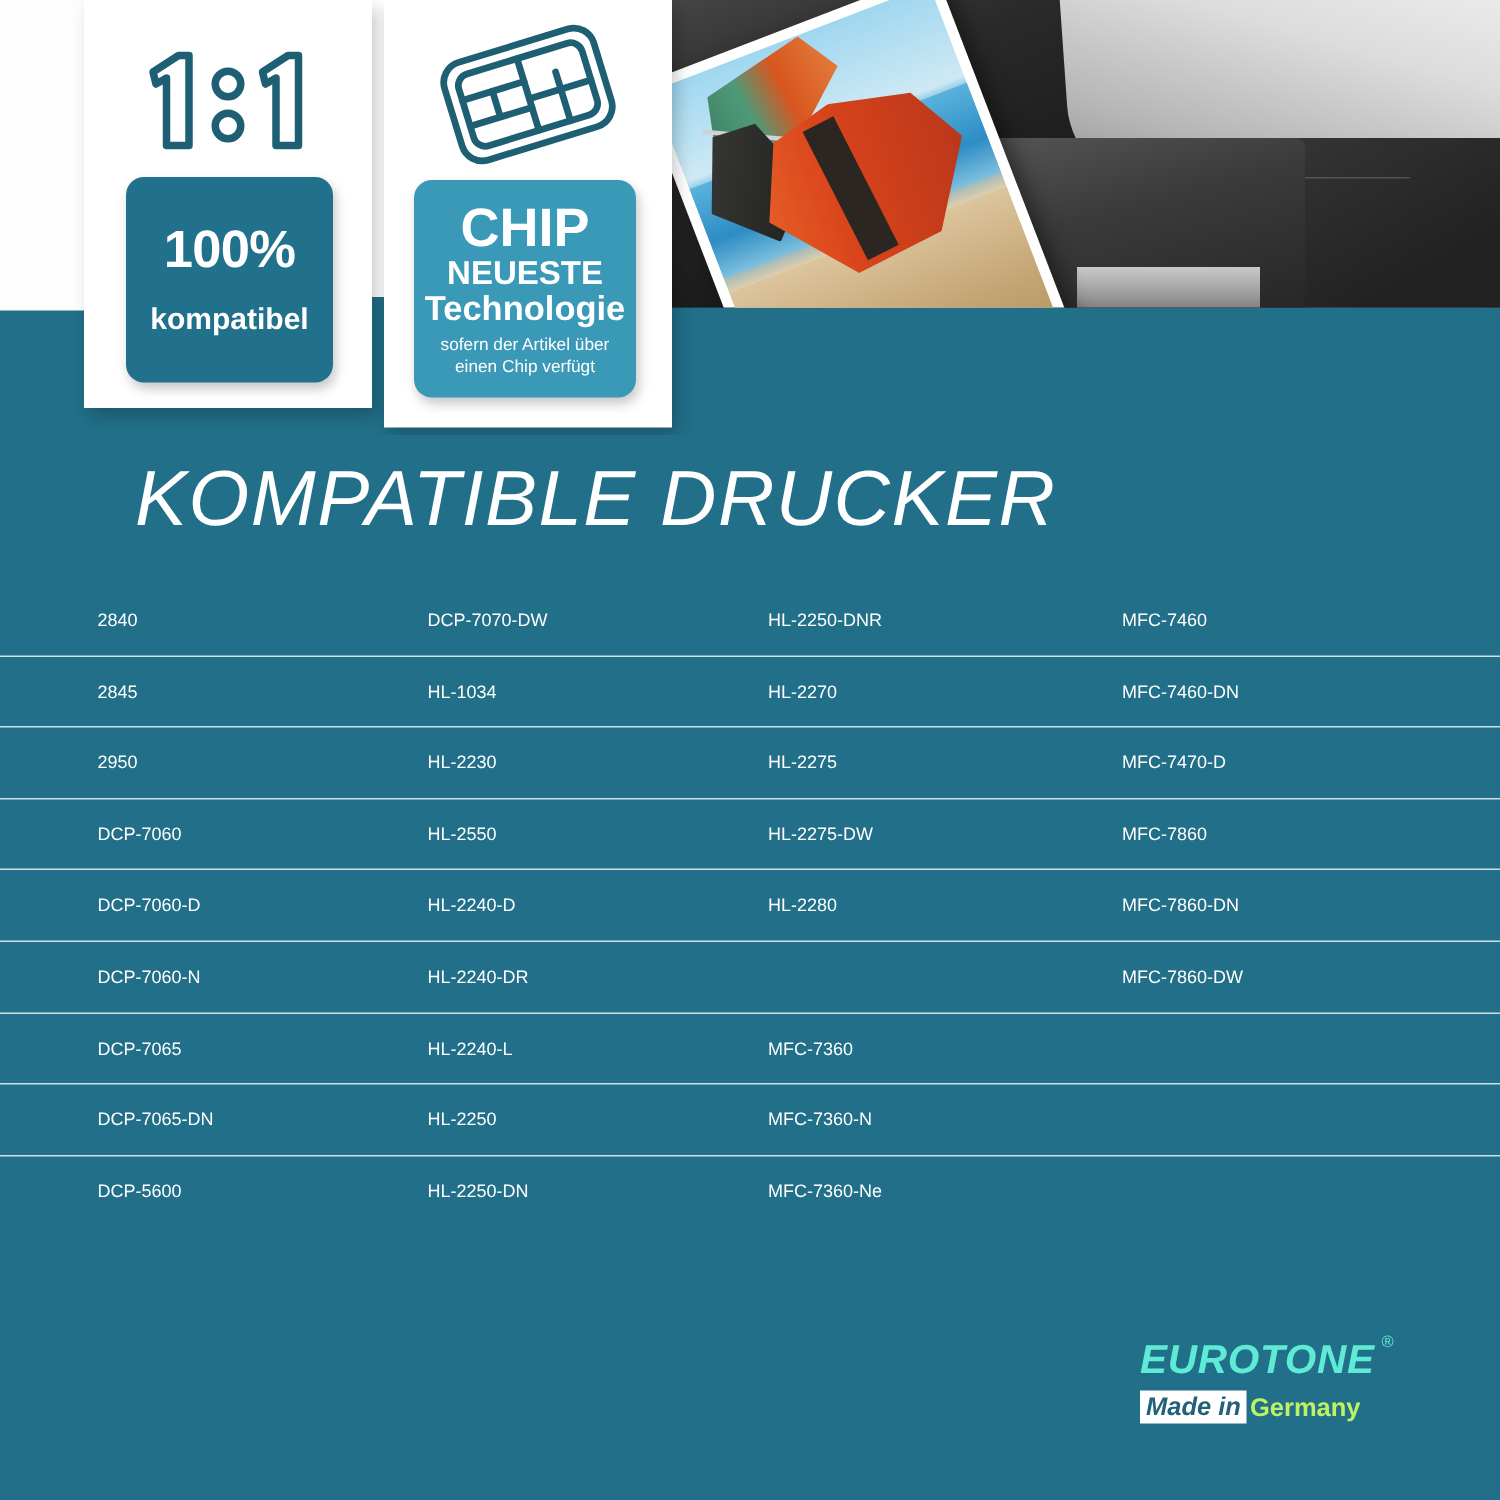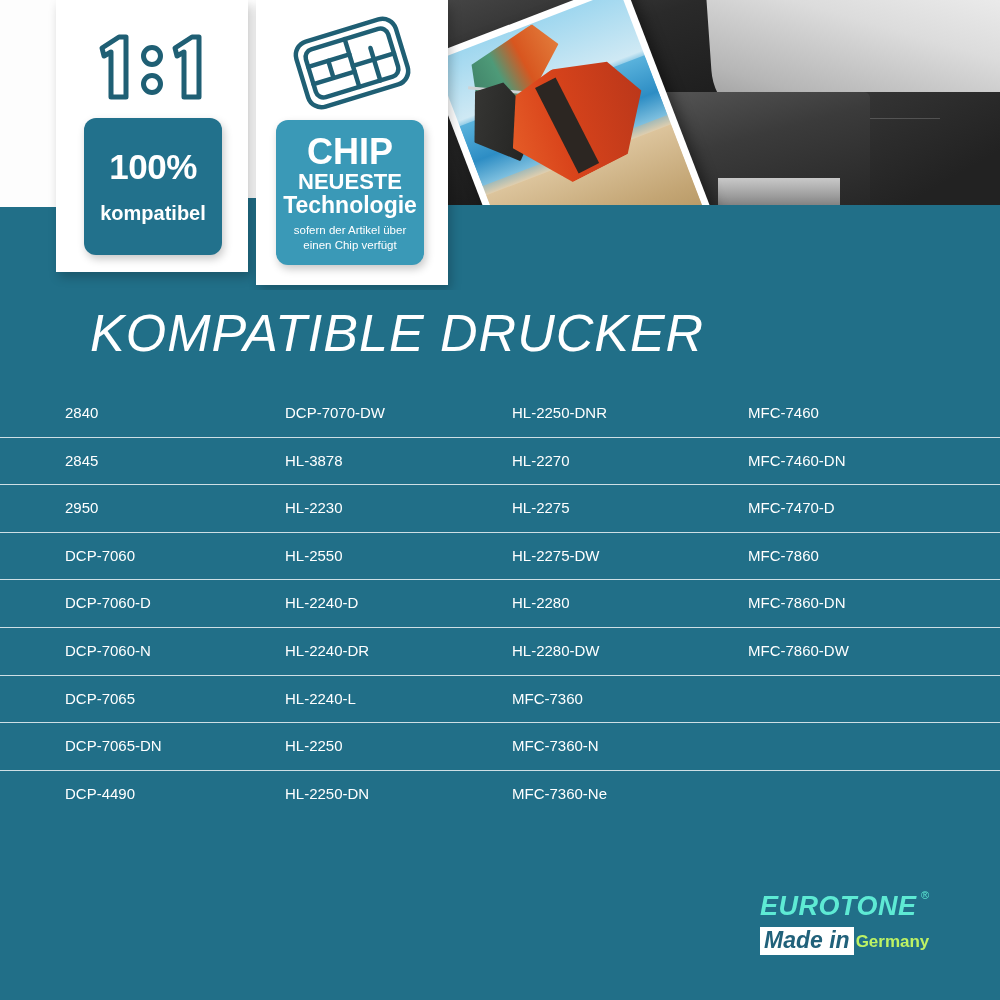--- a/index.html
+++ b/index.html
@@ -156,41 +156,41 @@
 
   
   .table{position:absolute;left:0px;top:390px;width:1000px;}
   .trow{
     position:relative;height:46.6px;
     border-bottom:1px solid rgba(255,255,255,.78);
   }
   .trow:last-child{border-bottom:none;}
   .tcell{
     position:absolute;top:0;height:46.6px;line-height:46.6px;
-    color:#ffffff;font-size:15px;white-space:nowrap;
+    color:#ffffff;font-size:12px;white-space:nowrap;
   }
   .c0{left:65px;}
   .c1{left:285px;}
   .c2{left:512px;}
   .c3{left:748px;}
 
   
   .logo{position:absolute;left:760px;top:893px;width:200px;height:62px;}
   .logo-word{
     font-size:27px;font-weight:bold;font-style:italic;color:#5eead4;
     letter-spacing:.5px;line-height:1;position:relative;display:inline-block;
   }
   .logo-reg{
     position:absolute;right:-13px;top:-3px;font-size:11px;font-style:normal;font-weight:normal;
   }
   .logo-made{
     margin-top:7px;display:inline-flex;align-items:center;line-height:1;
   }
   .logo-made .mi{
-    background:#ffffff;color:#21617a;font-size:23px;font-weight:bold;font-style:italic;
+    background:#ffffff;color:#21617a;font-size:17px;font-weight:bold;font-style:italic;
     padding:2px 4px 3px 4px;
   }
   .logo-made .ger{
     color:#bef264;font-size:17px;font-weight:bold;padding-left:2px;
   }
 </style>
 </head>
 <body>
 
 <div id="page">
@@ -268,21 +268,21 @@
 
   <div class="table" id="printer-table">
       <div class="trow">
         <div class="tcell c0">2840</div>
         <div class="tcell c1">DCP-7070-DW</div>
         <div class="tcell c2">HL-2250-DNR</div>
         <div class="tcell c3">MFC-7460</div>
       </div>
       <div class="trow">
         <div class="tcell c0">2845</div>
-        <div class="tcell c1">HL-3878</div>
+        <div class="tcell c1">HL-1034</div>
         <div class="tcell c2">HL-2270</div>
         <div class="tcell c3">MFC-7460-DN</div>
       </div>
       <div class="trow">
         <div class="tcell c0">2950</div>
         <div class="tcell c1">HL-2230</div>
         <div class="tcell c2">HL-2275</div>
         <div class="tcell c3">MFC-7470-D</div>
       </div>
       <div class="trow">
@@ -293,35 +293,34 @@
       </div>
       <div class="trow">
         <div class="tcell c0">DCP-7060-D</div>
         <div class="tcell c1">HL-2240-D</div>
         <div class="tcell c2">HL-2280</div>
         <div class="tcell c3">MFC-7860-DN</div>
       </div>
       <div class="trow">
         <div class="tcell c0">DCP-7060-N</div>
         <div class="tcell c1">HL-2240-DR</div>
-        <div class="tcell c2">HL-2280-DW</div>
         <div class="tcell c3">MFC-7860-DW</div>
       </div>
       <div class="trow">
         <div class="tcell c0">DCP-7065</div>
         <div class="tcell c1">HL-2240-L</div>
         <div class="tcell c2">MFC-7360</div>
       </div>
       <div class="trow">
         <div class="tcell c0">DCP-7065-DN</div>
         <div class="tcell c1">HL-2250</div>
         <div class="tcell c2">MFC-7360-N</div>
       </div>
       <div class="trow">
-        <div class="tcell c0">DCP-4490</div>
+        <div class="tcell c0">DCP-5600</div>
         <div class="tcell c1">HL-2250-DN</div>
         <div class="tcell c2">MFC-7360-Ne</div>
       </div>
     </div>
 
   <div class="logo">
     <div class="logo-word">
       <span>EUROTONE</span>
       <span class="logo-reg">®</span>
     </div>

